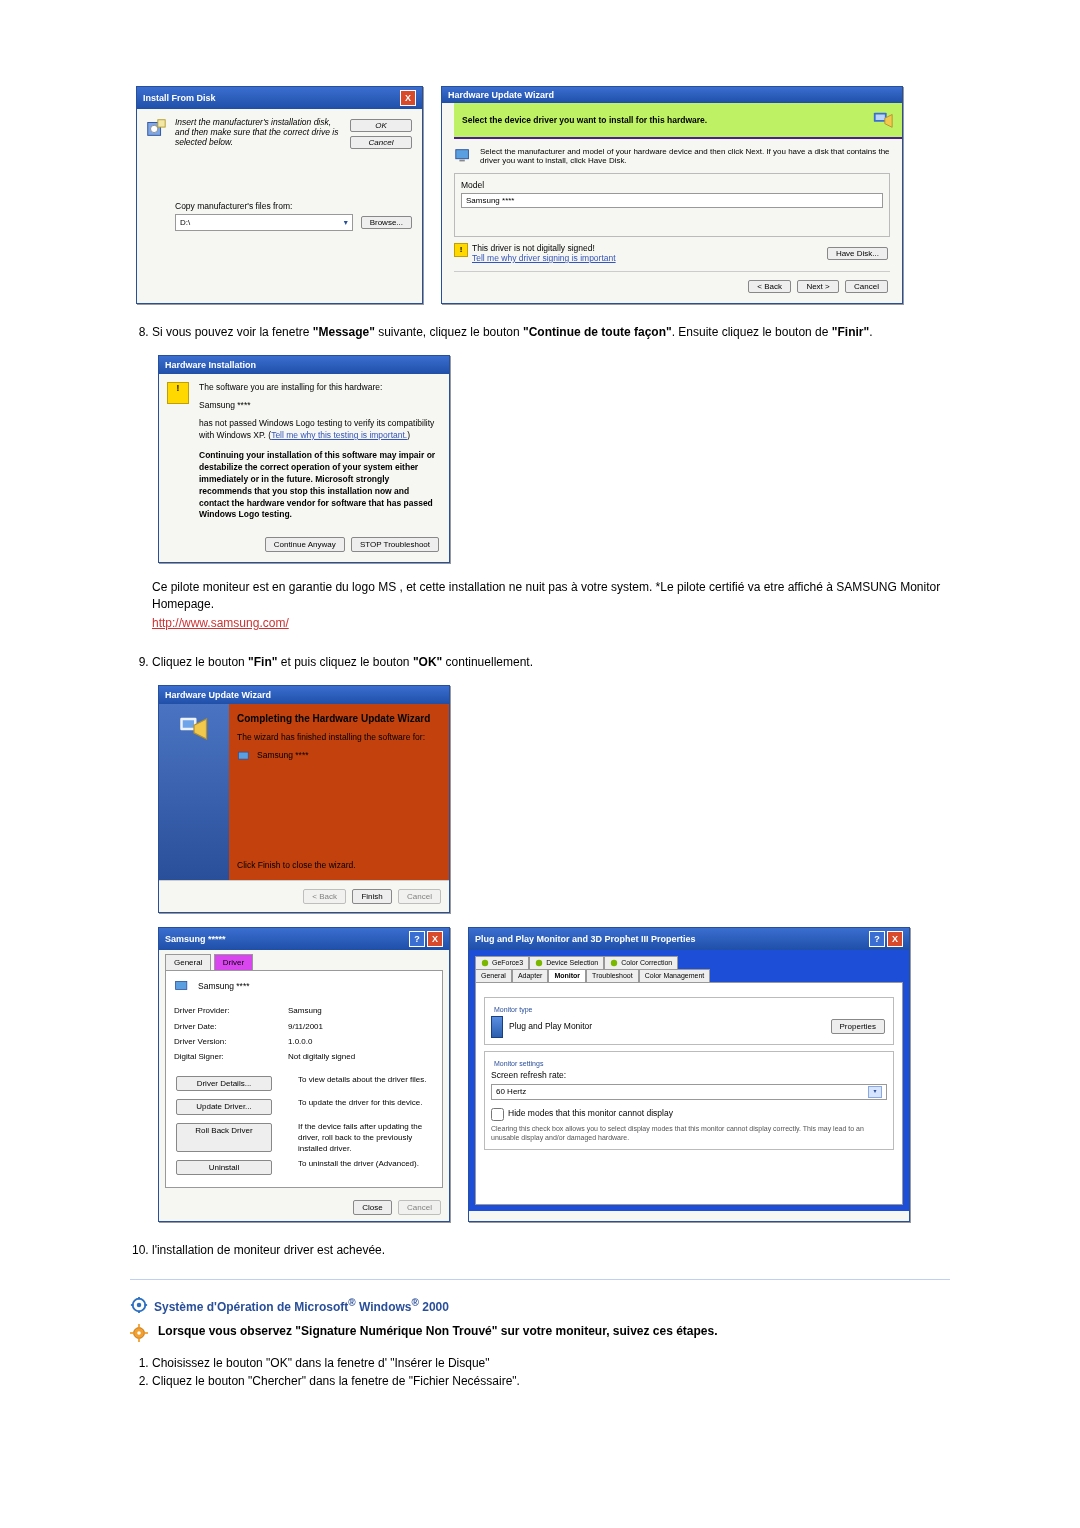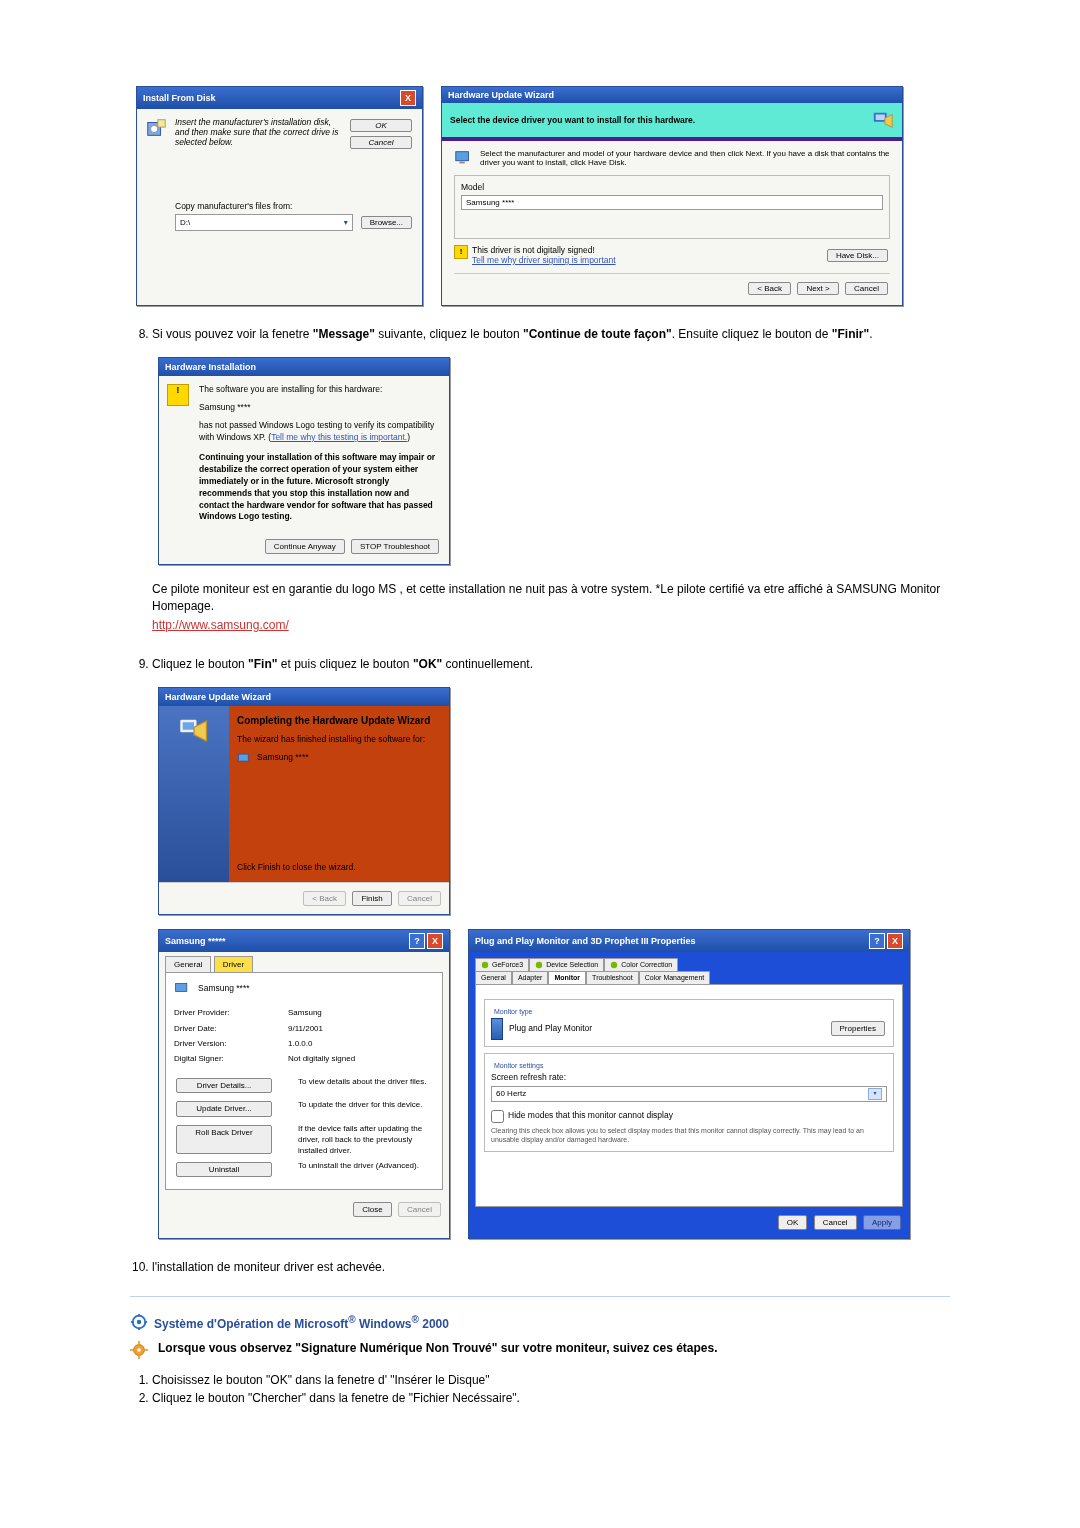--- a/index.html
+++ b/index.html
@@ -103,21 +103,21 @@
     background: linear-gradient(#4a74c2, #2a4f9a);
   }
   .tab {
     display: inline-block;
     border: 1px solid #999;
     border-bottom: none;
     padding: 2px 8px;
     font-size: 8px;
     background: #eee;
   }
-  .tab.active { background: #fde047; }
+  .tab.active { background: #d946ef; }
   hr.sep { border: none; border-top: 1px solid #bfd0f0; margin: 20px 0 16px 0; }
   .section-head {
     font-weight: bold;
     color: #2a4f9a;
     font-size: 12px;
     display: flex;
     align-items: center;
     gap: 6px;
     margin: 8px 0;
   }
@@ -225,21 +225,21 @@
           <span class="btn">Browse...</span>
         </div>
       </div>
     </div>
 
     <div class="win-dialog" style="width:460px">
       <div class="win-title">
         <span>Hardware Update Wizard</span>
       </div>
       <div class="win-body" style="padding:0">
-        <div class="flex-between" style="background:#5eead4; padding:6px 8px; border-bottom:4px solid #4c1d95;">
+        <div class="flex-between" style="background:#bef264; padding:6px 8px; border-bottom:2px solid #4c1d95;margin-left:12px;">
           <b>Select the device driver you want to install for this hardware.</b>
           <span class="icon-box">
             <svg viewBox="0 0 24 24">
                 <rect x="2" y="4" width="14" height="10" rx="1" fill="#3a6ed0"></rect>
                 <rect x="4" y="6" width="10" height="6" fill="#bcd5ff"></rect>
                 <path d="M14 10 L22 6 L22 20 L14 16 Z" fill="#f2c94c" stroke="#b39030"></path>
               </svg>
           </span>
         </div>
         <div style="padding:8px 12px;">
@@ -471,25 +471,20 @@
                   <span class="chev">▾</span>
                 </div>
                 <div style="margin-top:8px; display:flex; gap:4px;">
                   <input type="checkbox" style="margin: 0px;">
                   <span>Hide modes that this monitor cannot display</span>
                 </div>
                 <div style="font-size:7px; color:#555; margin-top:3px;">Clearing this check box allows you to select display modes that this monitor cannot display correctly. This may lead to an unusable display and/or damaged hardware.</div>
               </div>
               <div style="height:40px"></div>
             </div>
-            <div style="text-align:right; margin-top:6px;">
-              <span class="btn">OK</span>
-              <span class="btn">Cancel</span>
-              <span class="btn" style="opacity:0.5">Apply</span>
-            </div>
           </div>
         </div>
       </div>
     </li>
 
     <li>l'installation de moniteur driver est achevée.</li>
   </ol>
 
   <hr class="sep">
 

